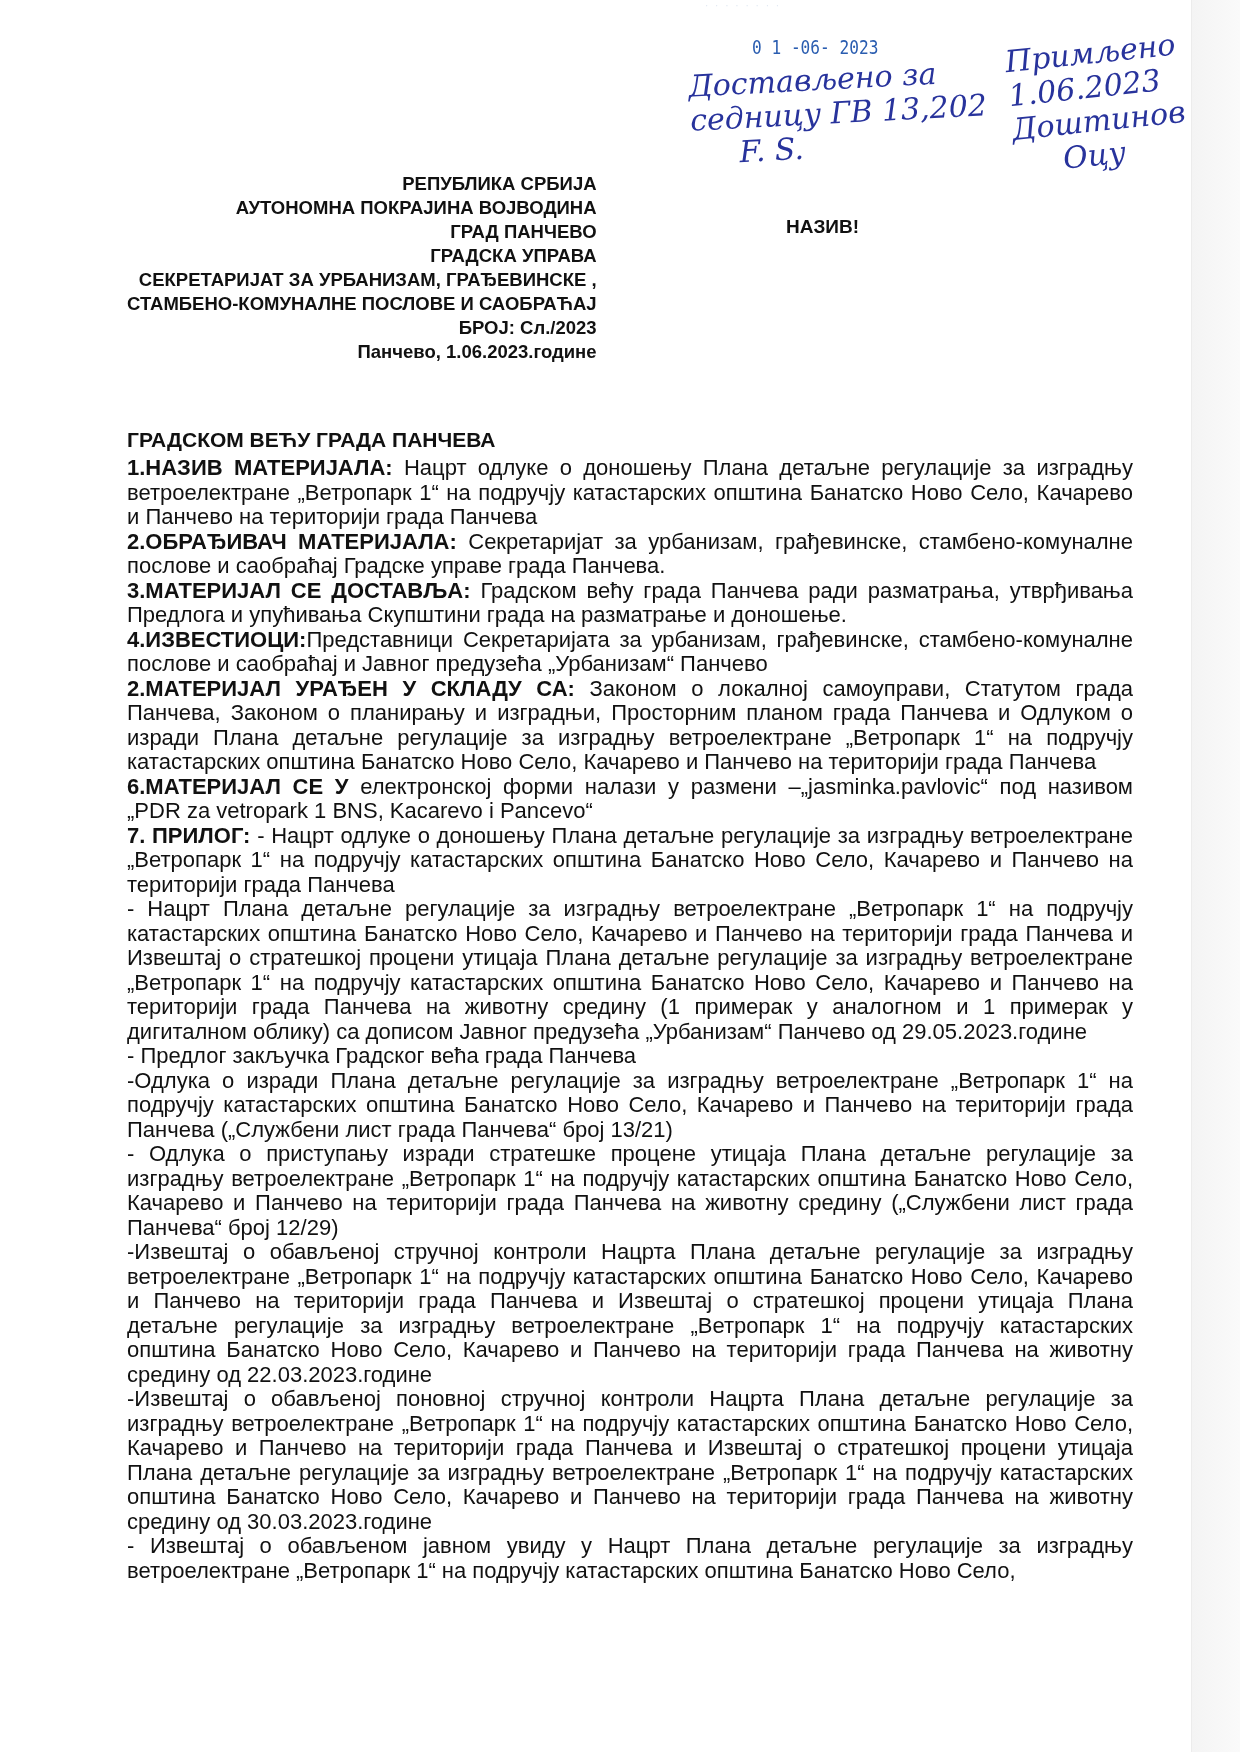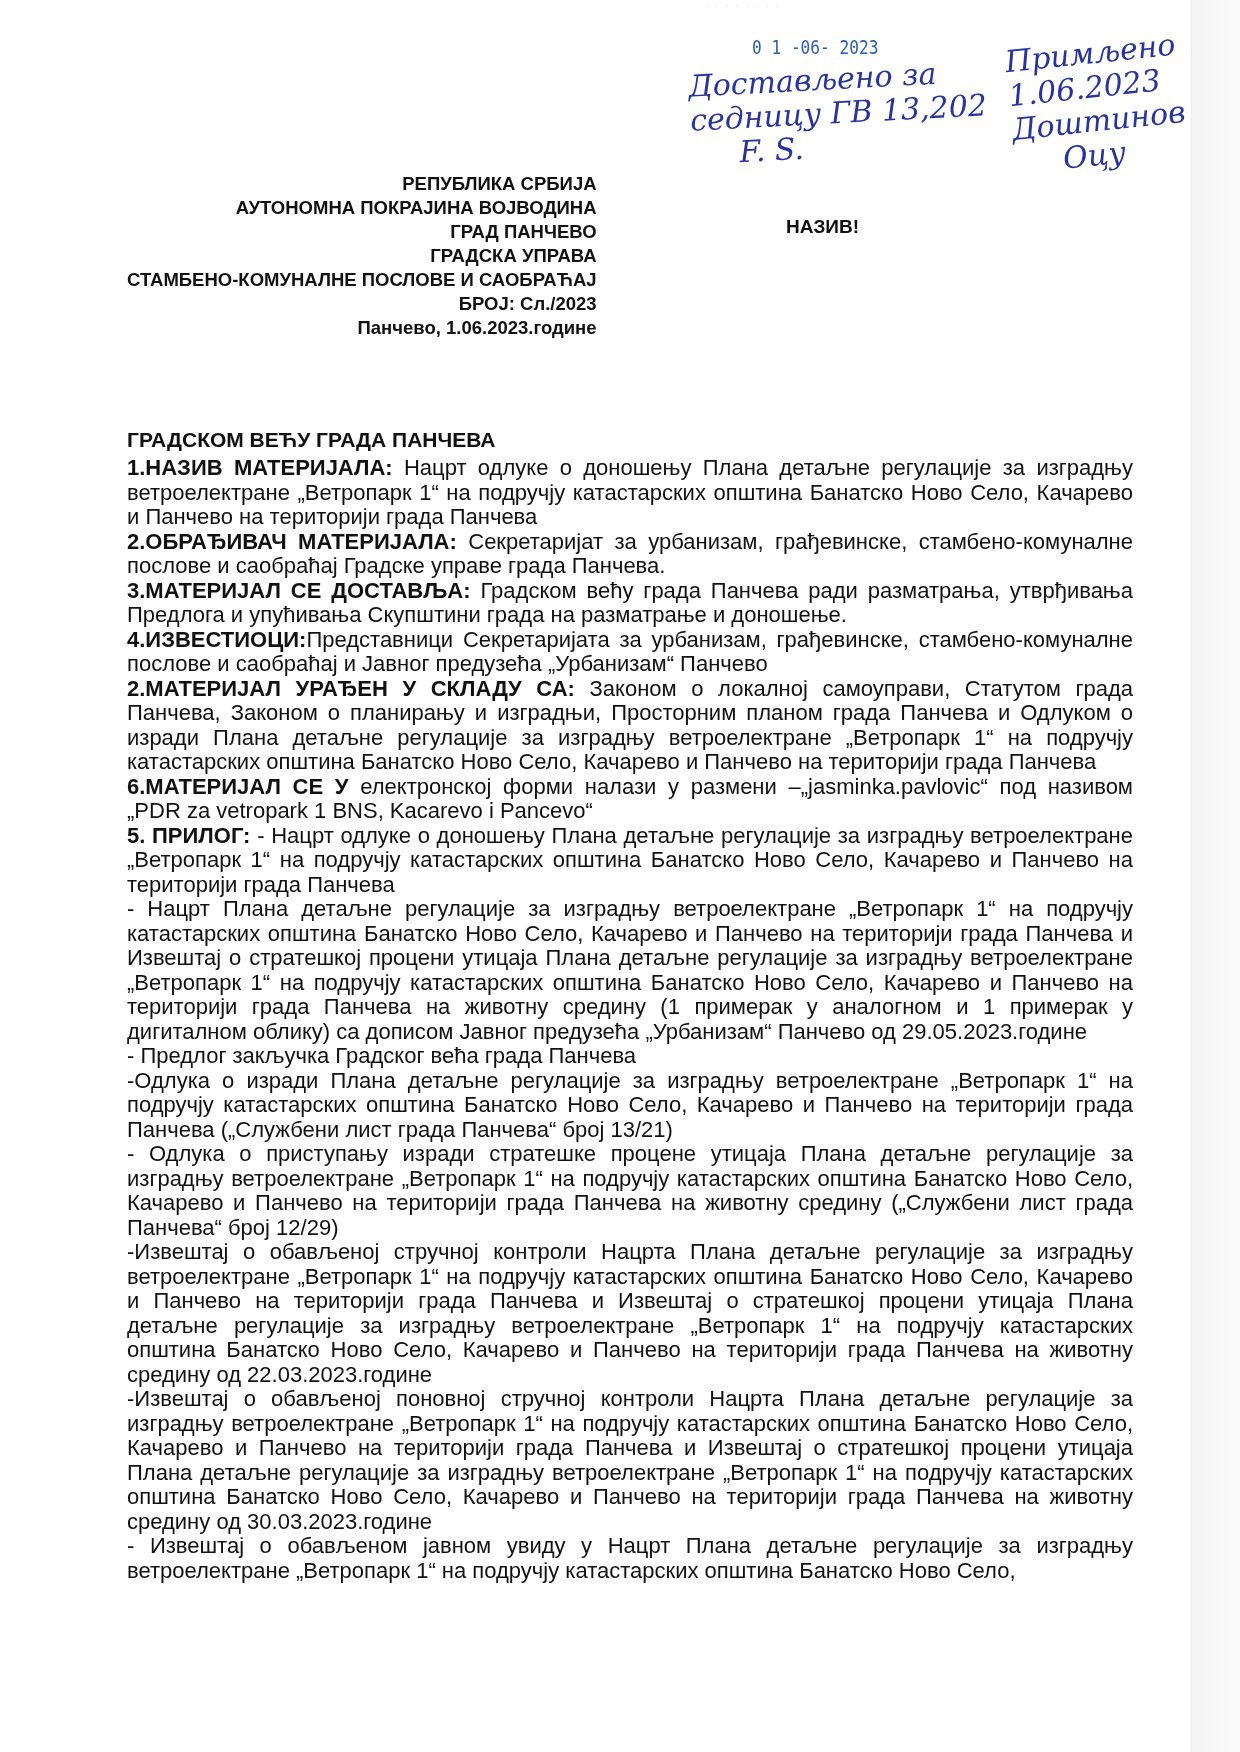--- a/index.html
+++ b/index.html
@@ -65,35 +65,36 @@
 Доштинов
      Оцу</div>
 
 <div class="urgent">НАЗИВ!</div>
 
 <div class="header-block">
   <div>РЕПУБЛИКА СРБИЈА</div>
   <div>АУТОНОМНА ПОКРАЈИНА ВОЈВОДИНА</div>
   <div>ГРАД ПАНЧЕВО</div>
   <div>ГРАДСКА УПРАВА</div>
+  <div>СЕКРЕТАРИЈАТ ЗА УРБАНИЗАМ, ГРАЂЕВИНСКЕ ,</div>
   <div>СТАМБЕНО-КОМУНАЛНЕ ПОСЛОВЕ И САОБРАЋАЈ</div>
   <div>БРОЈ: Сл./2023</div>
   <div>Панчево, 1.06.2023.године</div>
 </div>
 
 <div class="addressee">ГРАДСКОМ ВЕЋУ ГРАДА ПАНЧЕВА</div>
 
 <div class="body">
   <p><b>1.НАЗИВ МАТЕРИЈАЛА:</b><span> Нацрт одлуке о доношењу Плана детаљне регулације за изградњу ветроелектране „Ветропарк 1“ на подручју катастарских општина Банатско Ново Село, Качарево и Панчево на територији града Панчева</span></p>
   <p><b>2.ОБРАЂИВАЧ МАТЕРИЈАЛА:</b><span> Секретаријат за урбанизам, грађевинске, стамбено-комуналне послове и саобраћај Градске управе града Панчева.</span></p>
   <p><b>3.МАТЕРИЈАЛ СЕ ДОСТАВЉА:</b><span> Градском већу града Панчева ради разматрања, утврђивања Предлога и упућивања Скупштини града на разматрање и доношење.</span></p>
   <p><b>4.ИЗВЕСТИОЦИ:</b><span>Представници Секретаријата за урбанизам, грађевинске, стамбено-комуналне послове и саобраћај и Јавног предузећа „Урбанизам“ Панчево</span></p>
   <p><b>2.МАТЕРИЈАЛ УРАЂЕН У СКЛАДУ СА:</b><span> Законом о локалној самоуправи, Статутом града Панчева, Законом о планирању и изградњи, Просторним планом града Панчева и  Одлуком  о изради Плана детаљне регулације за изградњу ветроелектране „Ветропарк 1“ на подручју катастарских општина Банатско Ново Село, Качарево и Панчево на територији града Панчева</span></p>
   <p><b>6.МАТЕРИЈАЛ СЕ У</b><span>  електронској форми налази у размени –„jasminka.pavlovic“ под називом  „PDR za vetropark 1 BNS, Kacarevo i Pancevo“</span></p>
-  <p><b>5. ПРИЛОГ:</b><span>  - Нацрт одлуке о доношењу Плана детаљне регулације за изградњу ветроелектране „Ветропарк 1“ на подручју катастарских општина Банатско Ново Село, Качарево и Панчево  на територији града Панчева</span></p>
+  <p><b>7. ПРИЛОГ:</b><span>  - Нацрт одлуке о доношењу Плана детаљне регулације за изградњу ветроелектране „Ветропарк 1“ на подручју катастарских општина Банатско Ново Село, Качарево и Панчево  на територији града Панчева</span></p>
   <p>- Нацрт  Плана детаљне регулације за изградњу ветроелектране „Ветропарк 1“ на подручју катастарских општина Банатско Ново Село, Качарево и Панчево  на територији града Панчева и Извештај о стратешкој процени утицаја Плана детаљне регулације за изградњу ветроелектране „Ветропарк 1“ на подручју катастарских општина Банатско Ново Село, Качарево и Панчево на територији града Панчева  на животну средину (1 примерак у аналогном и 1 примерак у дигиталном облику) са дописом Јавног предузећа „Урбанизам“ Панчево од  29.05.2023.године</p>
   <p>- Предлог закључка Градског већа града Панчева</p>
   <p>-Одлука о  изради  Плана детаљне регулације за изградњу ветроелектране „Ветропарк 1“ на подручју катастарских општина Банатско Ново Село, Качарево и Панчево на територији града Панчева  („Службени лист града Панчева“ број 13/21)</p>
   <p>- Одлука о приступању изради стратешке процене утицаја Плана детаљне регулације за изградњу ветроелектране „Ветропарк 1“ на подручју катастарских општина Банатско Ново Село, Качарево и Панчево на територији града Панчева на животну средину („Службени лист града Панчева“ број 12/29)</p>
   <p>-Извештај о обављеној стручној контроли Нацрта Плана детаљне регулације за изградњу ветроелектране „Ветропарк 1“ на подручју катастарских општина Банатско Ново Село, Качарево и Панчево на територији града Панчева и Извештај о стратешкој процени утицаја Плана детаљне регулације за изградњу ветроелектране „Ветропарк 1“ на подручју катастарских општина Банатско Ново Село, Качарево и Панчево  на територији града Панчева на животну средину од  22.03.2023.године</p>
   <p>-Извештај о обављеној поновној стручној контроли Нацрта Плана детаљне регулације за изградњу ветроелектране „Ветропарк 1“ на подручју катастарских општина Банатско Ново Село, Качарево и Панчево на територији града Панчева и Извештај о стратешкој процени утицаја Плана детаљне регулације за изградњу ветроелектране „Ветропарк 1“ на подручју катастарских општина Банатско Ново Село, Качарево и Панчево  на територији града Панчева на животну средину од  30.03.2023.године</p>
   <p>- Извештај о  обављеном јавном увиду у Нацрт Плана детаљне регулације за изградњу ветроелектране „Ветропарк 1“ на подручју катастарских општина Банатско Ново Село,</p>
 </div>
 
 </body></html>

